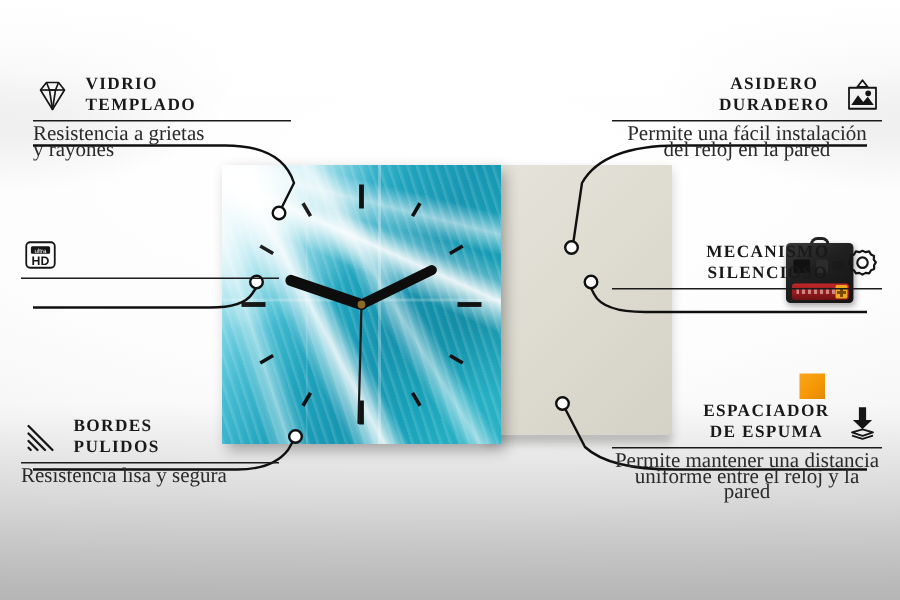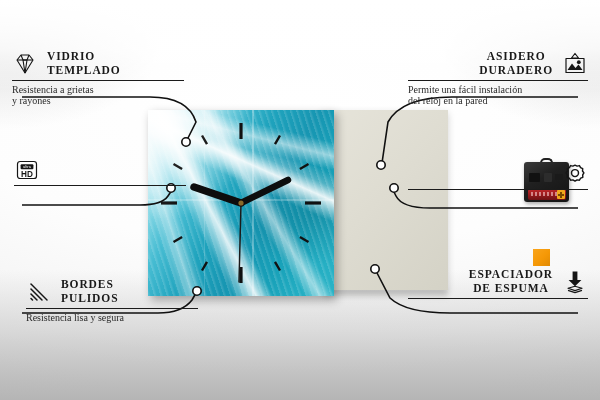--- a/index.html
+++ b/index.html
@@ -143,35 +143,35 @@
   .feat-head{ display:flex; align-items:center; gap:9px; }
   .feat-title{
     font-family:"Liberation Serif", serif;
     font-weight:bold; font-size:11.5px; line-height:13.5px;
     letter-spacing:0.9px; color:#191919; text-transform:uppercase;
     white-space:pre-line;
   }
   .feat-rule{ height:1.4px; background:#1b1b1b; margin:3px 0 4px; }
   .feat-desc{
     font-family:"Liberation Serif", serif;
-    font-size:10px; line-height:10.4px; color:#2a2a2a;
+    font-size:14px; line-height:10.4px; color:#2a2a2a;
     white-space:pre-line;
   }
   .feat.left .feat-head{ justify-content:flex-start; }
   .feat.left .feat-title{ text-align:left; }
   .feat.left .feat-desc{ text-align:left; }
   .feat.right .feat-head{ justify-content:flex-end; }
   .feat.right .feat-title{ text-align:center; }
-  .feat.right .feat-desc{ text-align:left; }
+  .feat.right .feat-desc{ text-align:center; }
 
   .ico{ width:26px; height:24px; flex:0 0 26px; display:block; }
 
-  #f-vidrio   { left:12px;  top:50px;  width:172px; }
+  #f-vidrio   { left:22px;  top:50px;  width:172px; }
   #f-impresion{ left:14px;  top:158px; width:172px; }
-  #f-bordes   { left:14px;  top:278px; width:172px;margin-left:12px; }
+  #f-bordes   { left:14px;  top:278px; width:172px; }
   #f-asidero  { right:12px; top:50px;  width:180px; }
   #f-mecanismo{ right:12px; top:162px; width:180px; }
   #f-espaciador{right:12px; top:268px; width:180px; }
 </style>
 </head>
 <body>
 
 <div id="stage">
 
   <div class="bg-base"></div>
@@ -323,20 +323,22 @@
         </g>
       </svg>
     </div>
     <div class="feat-rule"></div>
     <div class="feat-desc">Permite una fácil instalación
 del reloj en la pared</div>
   </div>
 
   <div class="feat right" id="f-mecanismo">
     <div class="feat-head">
+      <div class="feat-title">MECANISMO
+SILENCIOSO</div>
       <svg class="ico" viewBox="0 0 26 24">
         <g fill="none" stroke="#151515" stroke-width="1.45" stroke-linejoin="round">
           <path d="M13 3.2 L15.1 4.1 L17.4 3.6 L18.6 5.6 L20.7 6.6 L20.5 9 L21.9 10.9
                    L20.7 12.9 L20.8 15.3 L18.7 16.2 L17.4 18.2 L15.1 17.9 L13 19.1
                    L10.9 17.9 L8.6 18.2 L7.3 16.2 L5.2 15.3 L5.3 12.9 L4.1 10.9
                    L5.5 9 L5.3 6.6 L7.4 5.6 L8.6 3.6 L10.9 4.1 Z"></path>
           <circle cx="13" cy="11.1" r="3.5"></circle>
         </g>
       </svg>
     </div>
@@ -349,15 +351,17 @@
 DE ESPUMA</div>
       <svg class="ico" viewBox="0 0 26 24">
         <path d="M10.6 1.5 H15.4 V10 H19.4 L13 16.2 L6.6 10 H10.6 Z" fill="#151515"></path>
         <g fill="none" stroke="#151515" stroke-width="1.2" stroke-linejoin="round">
           <path d="M6 18.3 L13 16.2 L20 18.3 L13 20.6 Z"></path>
           <path d="M6 20.4 L13 22.6 L20 20.4"></path>
         </g>
       </svg>
     </div>
     <div class="feat-rule"></div>
+    <div class="feat-desc">Permite mantener una distancia
+uniforme entre el reloj y la pared</div>
   </div>
 
 </div>
 
 </body></html>

